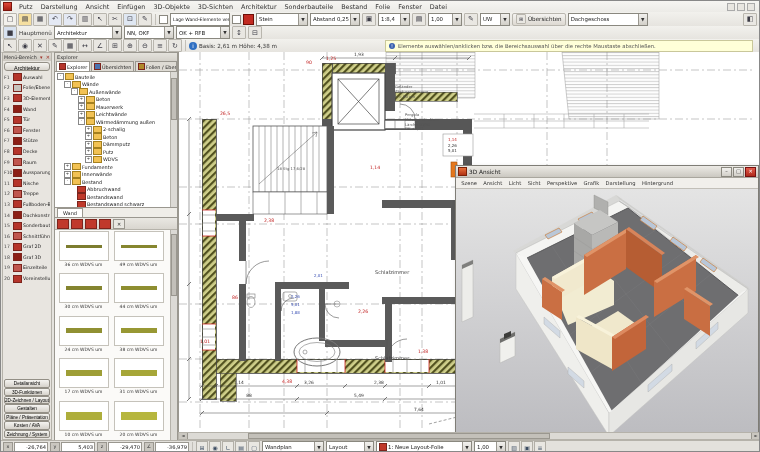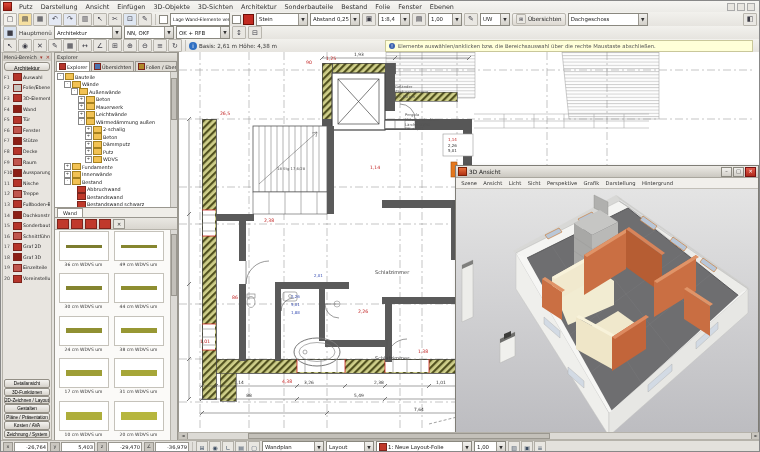--- a/index.html
+++ b/index.html
@@ -136,21 +136,21 @@
         <div class="menu-item">Darstellung</div>
         <div class="menu-item">Ansicht</div>
         <div class="menu-item">Einfügen</div>
         <div class="menu-item">3D-Objekte</div>
         <div class="menu-item">3D-Sichten</div>
         <div class="menu-item">Architektur</div>
         <div class="menu-item">Sonderbauteile</div>
         <div class="menu-item">Bestand</div>
         <div class="menu-item">Folie</div>
         <div class="menu-item">Fenster</div>
-        <div class="menu-item">Ebenen</div>
+        <div class="menu-item">Datei</div>
       </div>
     <div id="win-controls">
       <div class="winbtn"></div>
       <div class="winbtn"></div>
       <div class="winbtn"></div>
     </div>
   </div>
 
   <div id="tb1" class="tbar">
     <span id="tb1-icons" style="display:flex;gap:1px;">

